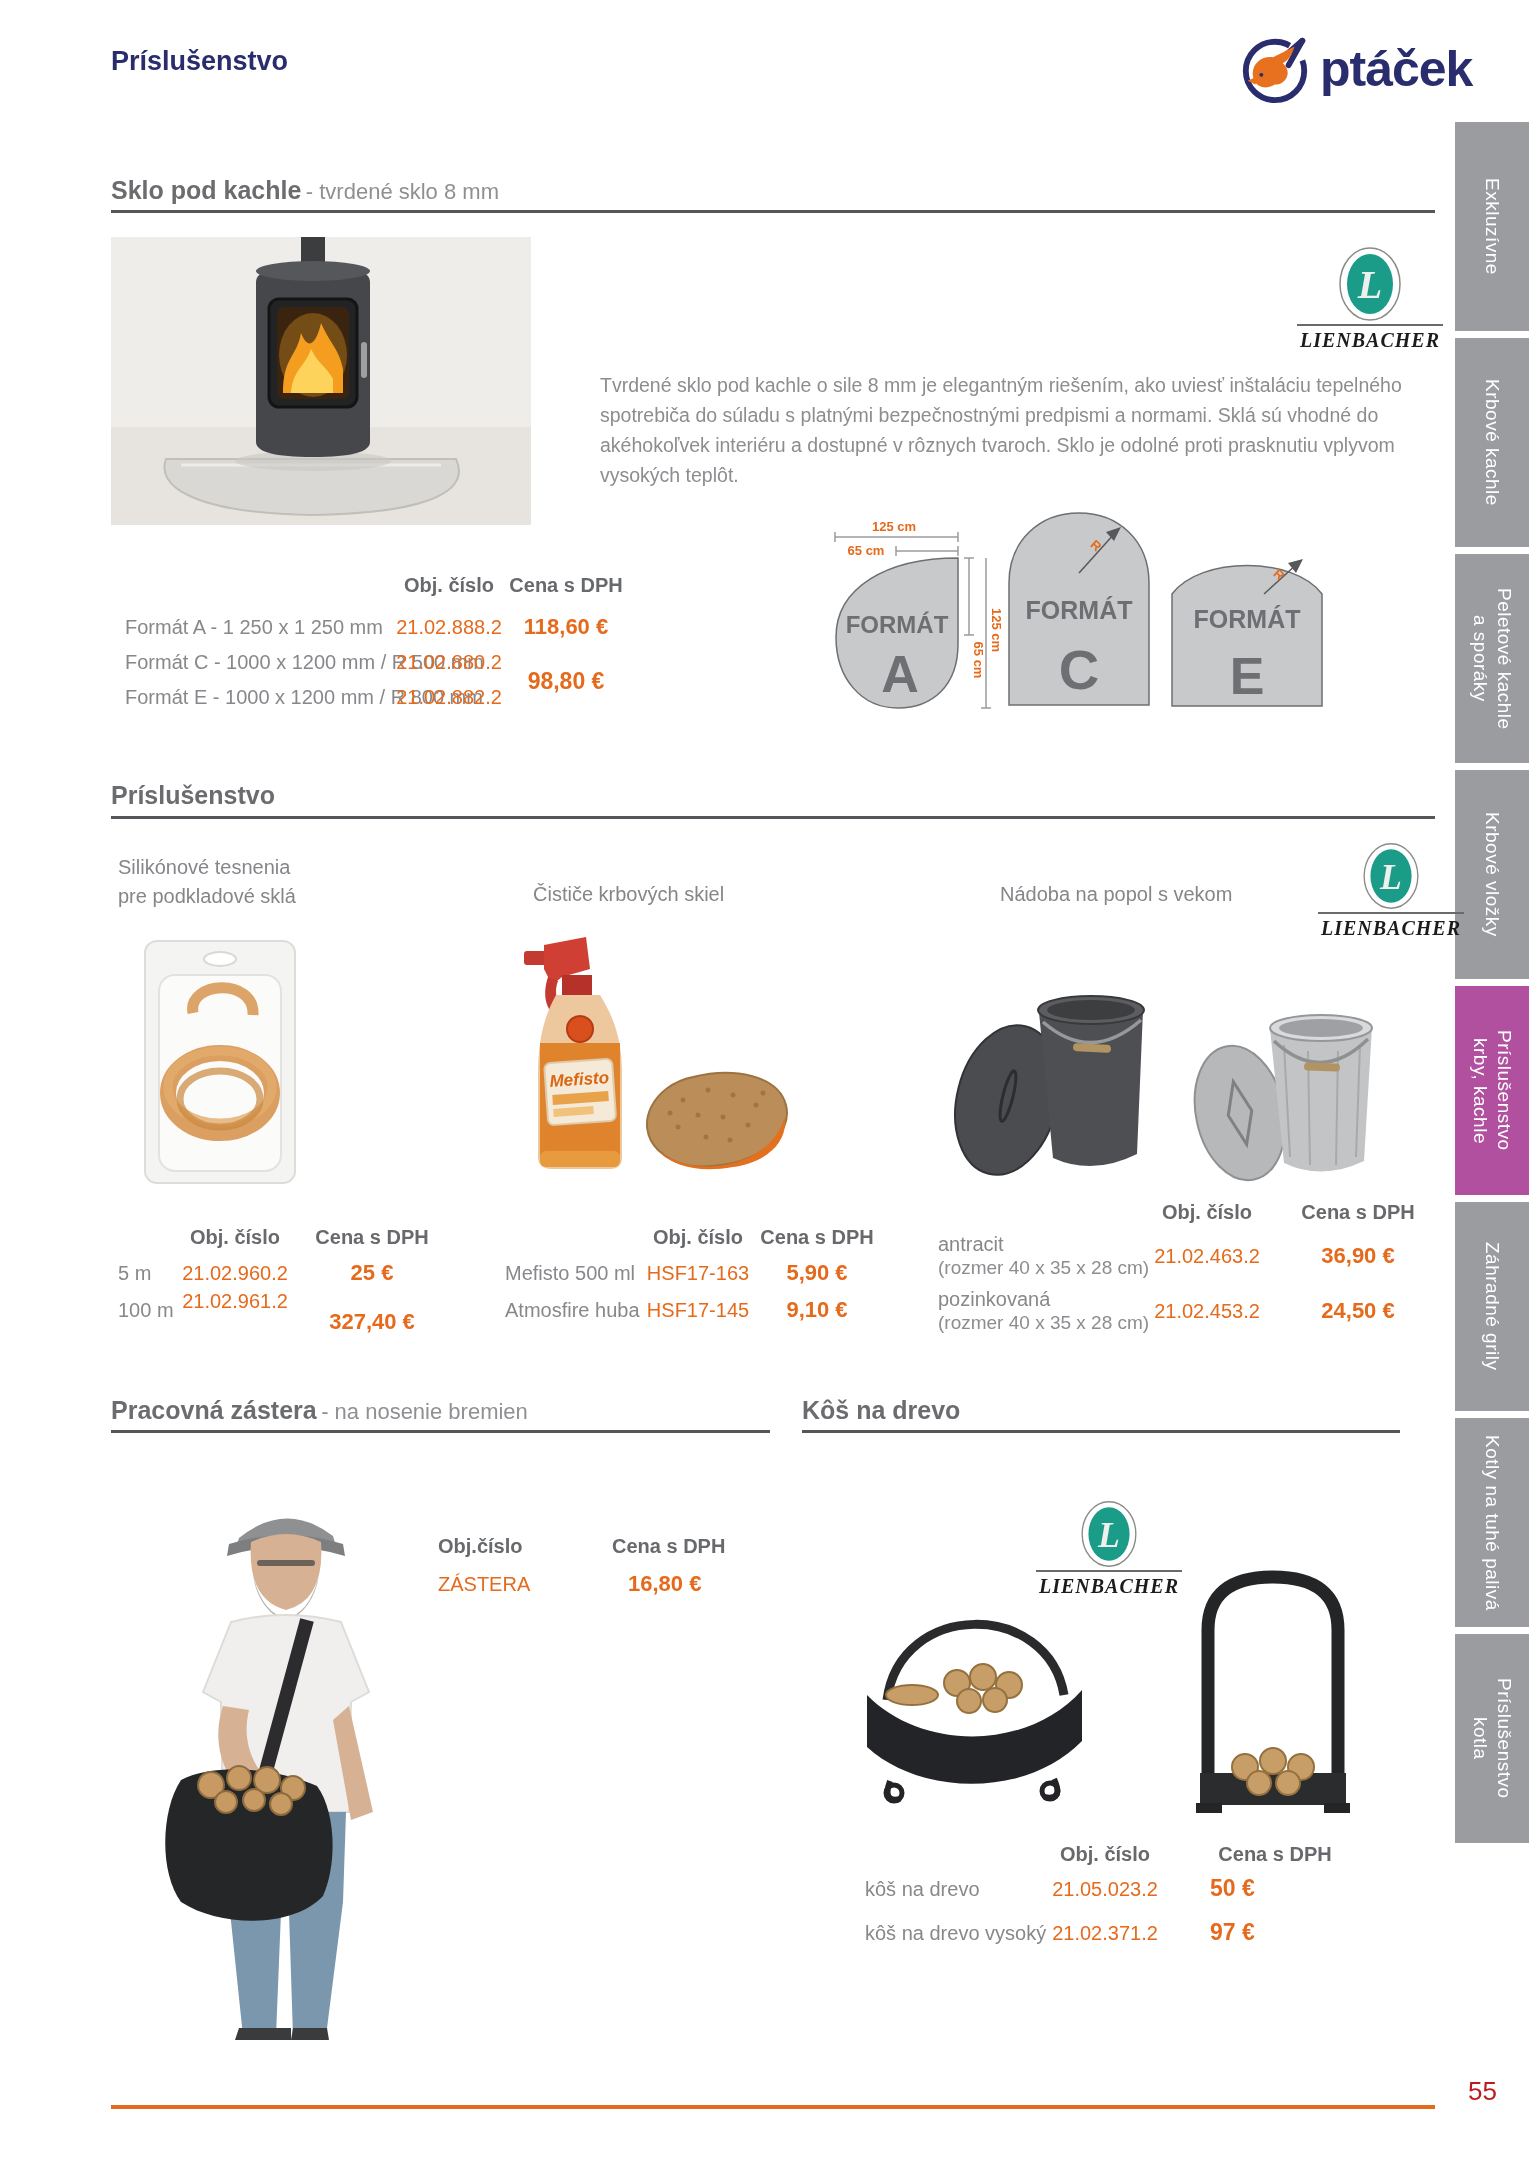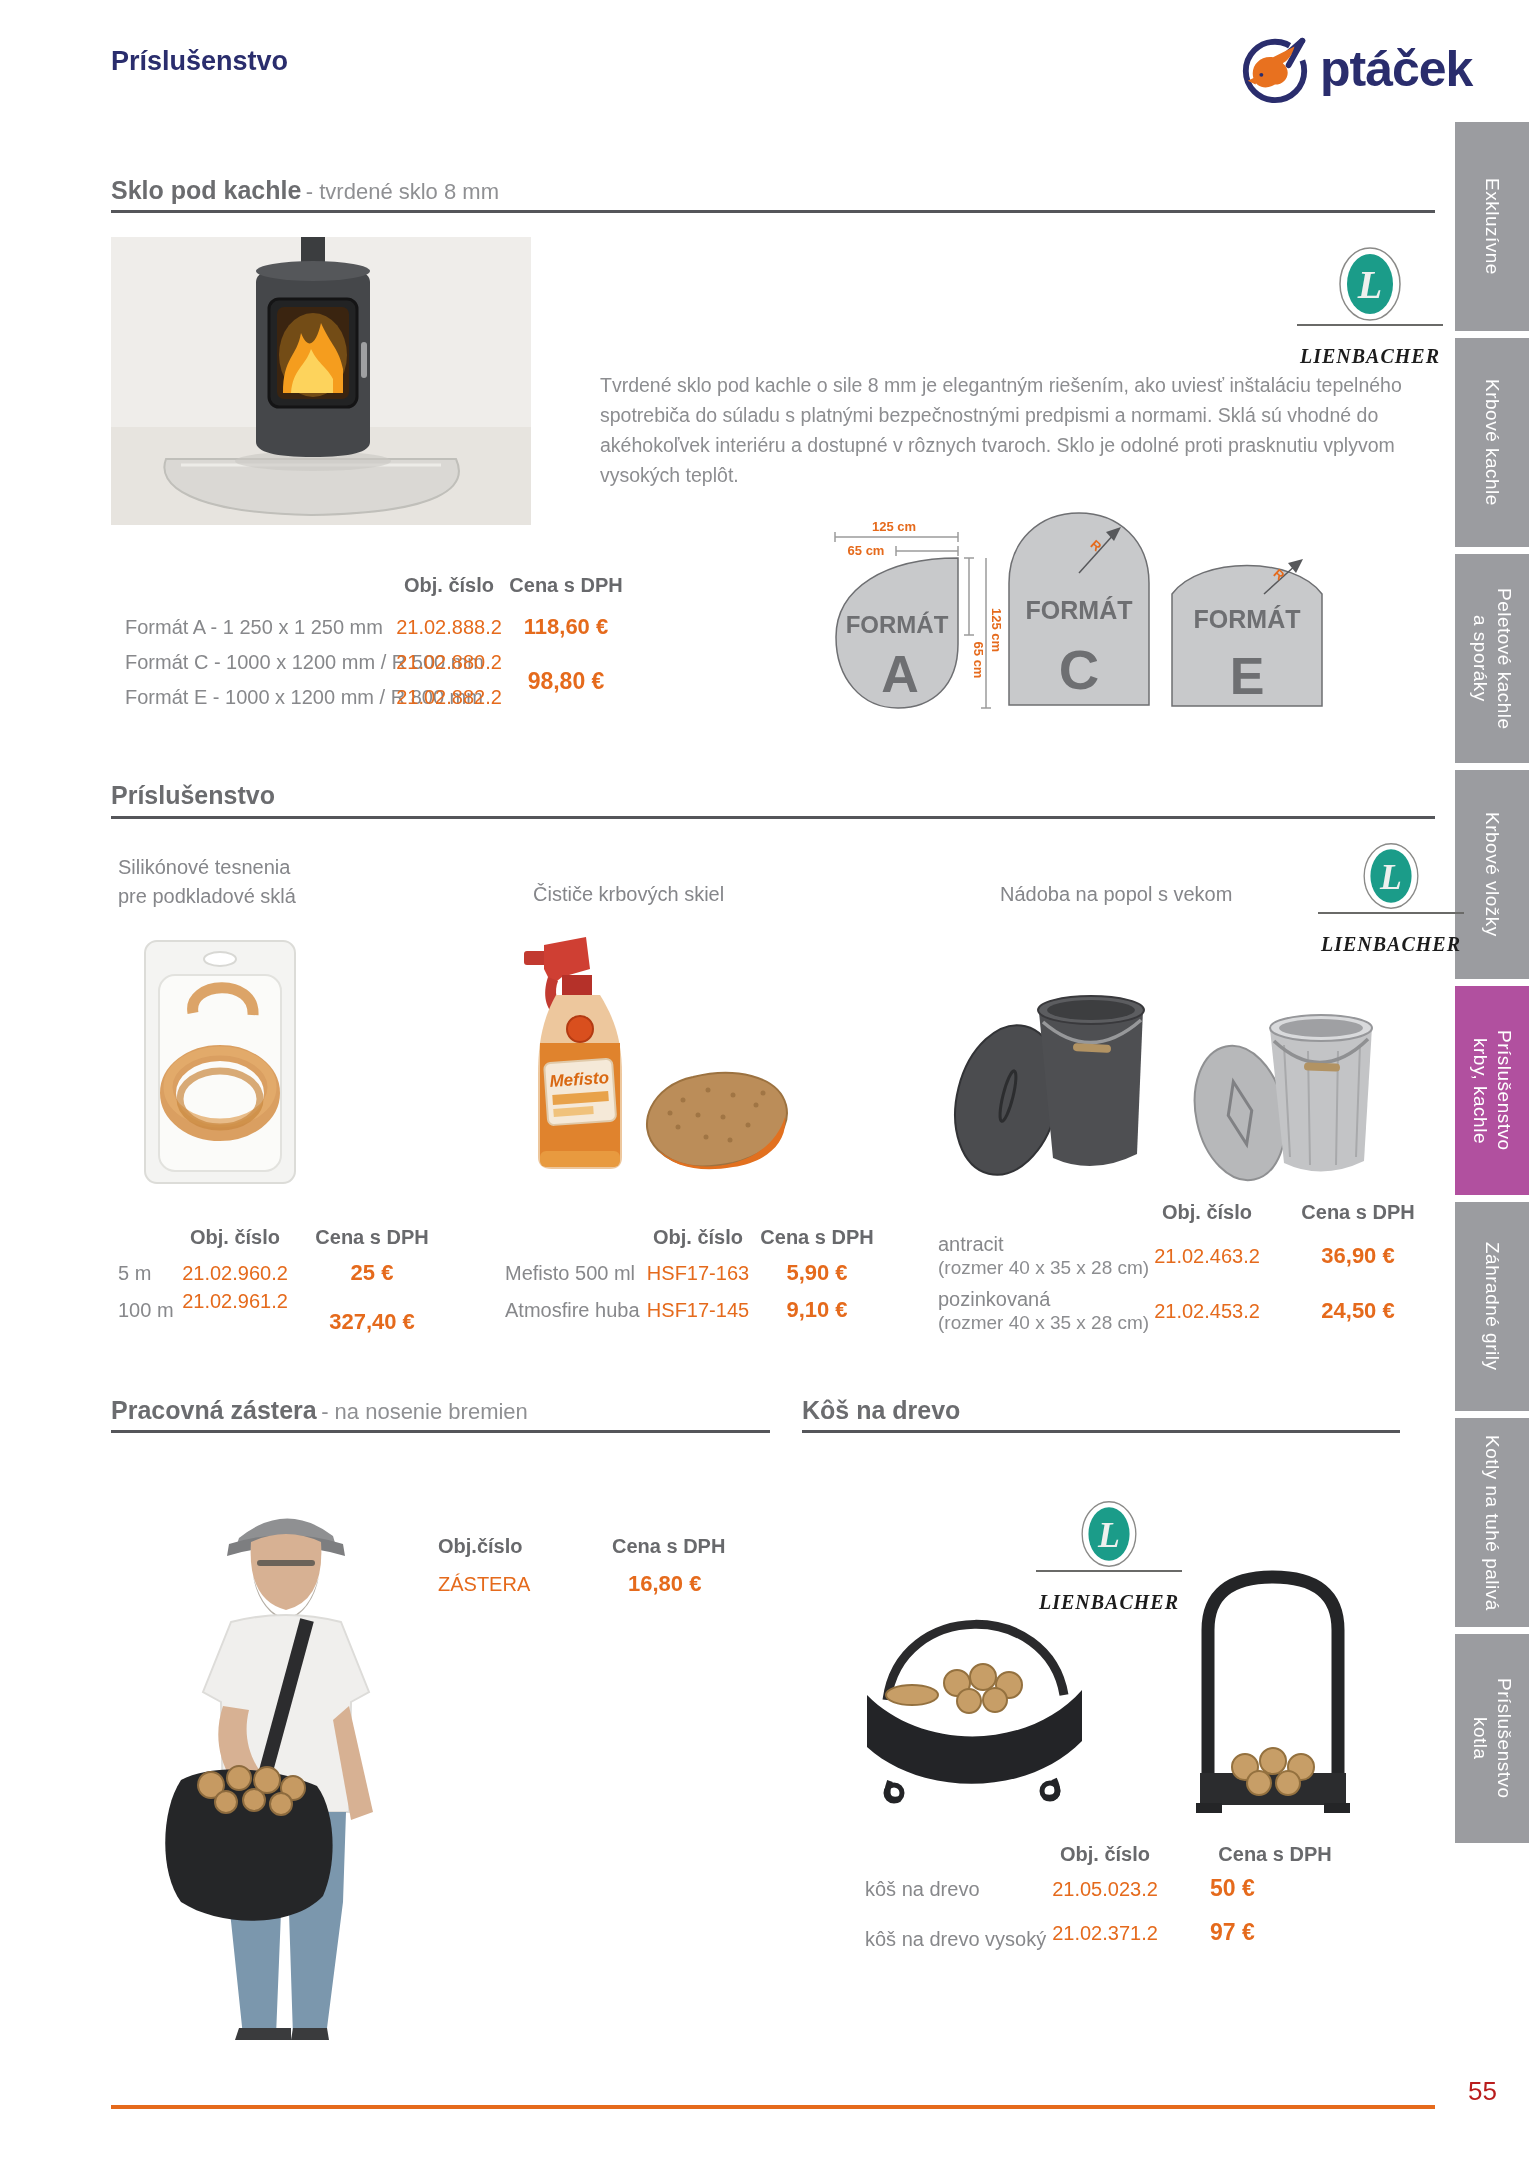--- a/index.html
+++ b/index.html
@@ -20,21 +20,21 @@
   .tobj{font-size:20px;color:#e56a1c;white-space:nowrap;}
   .tprice{font-size:22px;font-weight:bold;color:#e56a1c;white-space:nowrap;}
   .cc{transform:translateX(-50%);}
   .sidebar{position:absolute;left:1455px;top:122px;width:74px;display:flex;flex-direction:column;gap:7px;}
   .tab{height:209px;background:#9b9ca0;display:flex;align-items:center;justify-content:center;cursor:pointer;}
   .tab.active{background:#b1509f;}
   .vtext{writing-mode:vertical-rl;color:#fff;font-size:19px;text-align:center;line-height:24px;letter-spacing:.5px;}
   .lb{display:flex;flex-direction:column;align-items:center;width:146px;}
   .lb-rule{width:100%;height:2px;background:#6a6a68;margin-top:2px;}
   .lb-name{font-family:"Liberation Serif",serif;font-style:italic;font-weight:bold;
-           font-size:20px;letter-spacing:1px;color:#1c1c1c;margin-top:19px;white-space:nowrap;}
+           font-size:20px;letter-spacing:1px;color:#1c1c1c;margin-top:3px;white-space:nowrap;}
   .footer-note{font-size:15.5px;color:#9b9c9f;white-space:nowrap;}
   .page-num{font-size:26px;color:#b91c1c;}
   svg text.fmt{fill:#6e6f72;font-weight:bold;font-family:"Liberation Sans",sans-serif;}
   svg text.dim{fill:#e56a1c;font-weight:bold;font-family:"Liberation Sans",sans-serif;font-size:13px;}
 </style>
 </head>
 <body>
 
 <div id="page">
 
@@ -394,21 +394,21 @@
     <rect x="54" y="258" width="26" height="10" fill="#242527"></rect>
     <rect x="182" y="258" width="26" height="10" fill="#242527"></rect>
   </svg>
 
   <div class="abs" style="left:865px;top:1840px;width:560px;height:120px;">
     <span class="abs th cc" style="left:240px;top:3px;">Obj. číslo</span>
     <span class="abs th cc" style="left:410px;top:3px;">Cena s DPH</span>
     <span class="abs tname" style="left:0;top:38px;">kôš na drevo</span>
     <span class="abs tobj cc" style="left:240px;top:38px;">21.05.023.2</span>
     <span class="abs tprice" style="left:345px;top:35px;font-size:23px;">50 €</span>
-    <span class="abs tname" style="left:0;top:88px;">kôš na drevo vysoký</span>
+    <span class="abs tname" style="left:0;top:82px;">kôš na drevo vysoký</span>
     <span class="abs tobj cc" style="left:240px;top:82px;">21.02.371.2</span>
     <span class="abs tprice" style="left:345px;top:79px;font-size:23px;">97 €</span>
   </div>
 
   <div class="abs" style="left:111px;top:2105px;width:1324px;height:4px;background:#e56a1c;"></div>
   <div class="abs page-num" style="left:1468px;top:2076px;">55</div>
 
 </div>
 
 </body></html>

